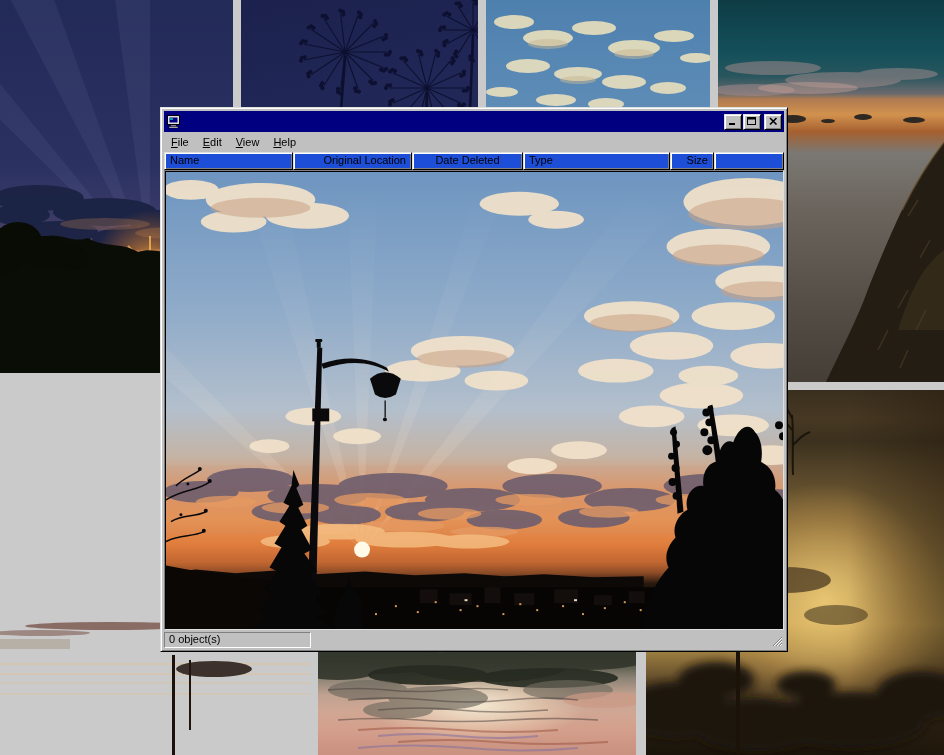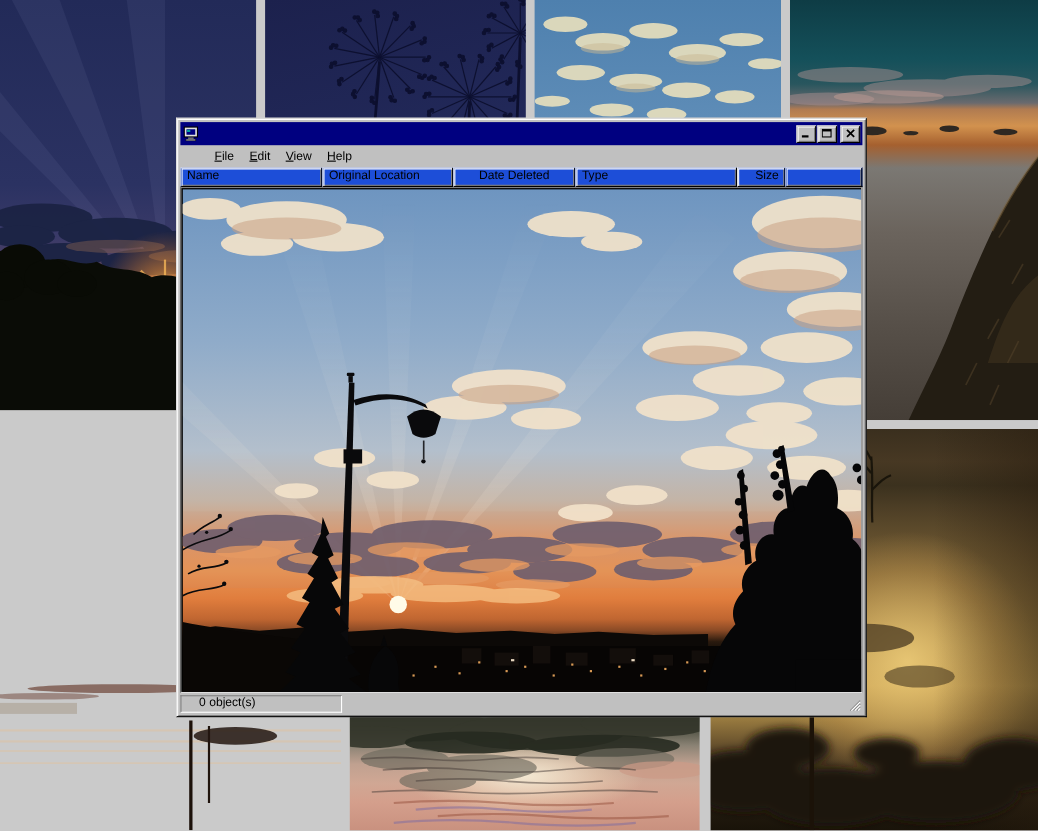--- a/index.html
+++ b/index.html
@@ -44,35 +44,35 @@
     box-shadow:inset 1px 1px 0 #fff, inset -1px -1px 0 #808080;
     display:flex;flex-direction:column;
   }
   #titlebar{height:21px;flex:0 0 21px;background:#000080;display:flex;align-items:center;padding:0 2px;}
   #titlebar .title{color:#fff;font-size:11px;font-weight:bold;flex:1;margin-left:3px;}
   .tbtn{width:16px;height:14px;margin-left:1px;background:#c0c0c0;position:relative;
     border:1px solid;border-color:#dfdfdf #000 #000 #dfdfdf;
     box-shadow:inset 1px 1px 0 #fff, inset -1px -1px 0 #808080;
     display:flex;align-items:center;justify-content:center;}
   #btn-close{margin-left:3px;}
-  #menubar{height:20px;flex:0 0 20px;display:flex;align-items:center;font-size:11px;margin-left:24px;}
+  #menubar{height:20px;flex:0 0 20px;display:flex;align-items:center;font-size:11px;}
   .menu-item{padding:2px 7px;color:#000;}
   .menu-item u{text-decoration:underline;}
   #colheader{height:18px;flex:0 0 18px;display:flex;font-size:11px;}
   .col-cell{box-sizing:border-box;height:18px;line-height:15px;padding:0 5px;background:#1d4ed8;
     border:1px solid;border-color:#dfdfdf #000 #000 #dfdfdf;
     box-shadow:inset 1px 1px 0 #fff, inset -1px -1px 0 #808080;
     white-space:nowrap;overflow:hidden;}
   #content{flex:1;position:relative;overflow:hidden;
     border:1px solid;border-color:#808080 #dfdfdf #dfdfdf #808080;
     box-shadow:inset 1px 1px 0 #000;background:#000;}
   #content svg{position:absolute;left:1px;top:1px;width:calc(100% - 1px);height:calc(100% - 1px);}
   #statusbar{margin-top:2px;height:16px;flex:0 0 16px;display:flex;position:relative;}
   .spanel{box-sizing:border-box;border:1px solid;border-color:#808080 #fff #fff #808080;
-    font-size:11px;line-height:13px;padding:0 16px;color:#000;background:#c0c0c0;white-space:nowrap;overflow:hidden;}
+    font-size:11px;line-height:13px;padding:0 4px;color:#000;background:#c0c0c0;white-space:nowrap;overflow:hidden;}
   #spanel-objects{width:147px;margin-right:3px;}
   #spanel-bytes{flex:1;}
   #grip{position:absolute;right:1px;bottom:1px;width:12px;height:12px;}
 </style>
 </head>
 <body>
 
 <div class="tile" id="tile-sunset-rays">
   <svg width="233" height="373" viewBox="0 0 233 373">
     <defs>
@@ -494,21 +494,21 @@
   </div>
 
   <div id="menubar">
       <span class="menu-item"><u>F</u>ile</span>
       <span class="menu-item"><u>E</u>dit</span>
       <span class="menu-item"><u>V</u>iew</span>
       <span class="menu-item"><u>H</u>elp</span>
     </div>
   <div id="colheader">
       <div class="col-cell" style="width: 129px; text-align: left;">Name</div>
-      <div class="col-cell" style="width: 119px; text-align: left;">Original Location</div>
+      <div class="col-cell" style="width: 119px; text-align: right;">Original Location</div>
       <div class="col-cell" style="width: 111px; text-align: center;">Date Deleted</div>
       <div class="col-cell" style="width: 147px; text-align: left;">Type</div>
       <div class="col-cell" style="width: 44px; text-align: right;">Size</div>
       <div class="col-cell" style="flex: 1 1 0%; text-align: left;"></div>
     </div>
 
   <div id="content">
     <svg viewBox="0 0 620 460" preserveAspectRatio="none">
       <defs>
         <linearGradient id="pSky" x1="0" y1="0" x2="0" y2="1">

